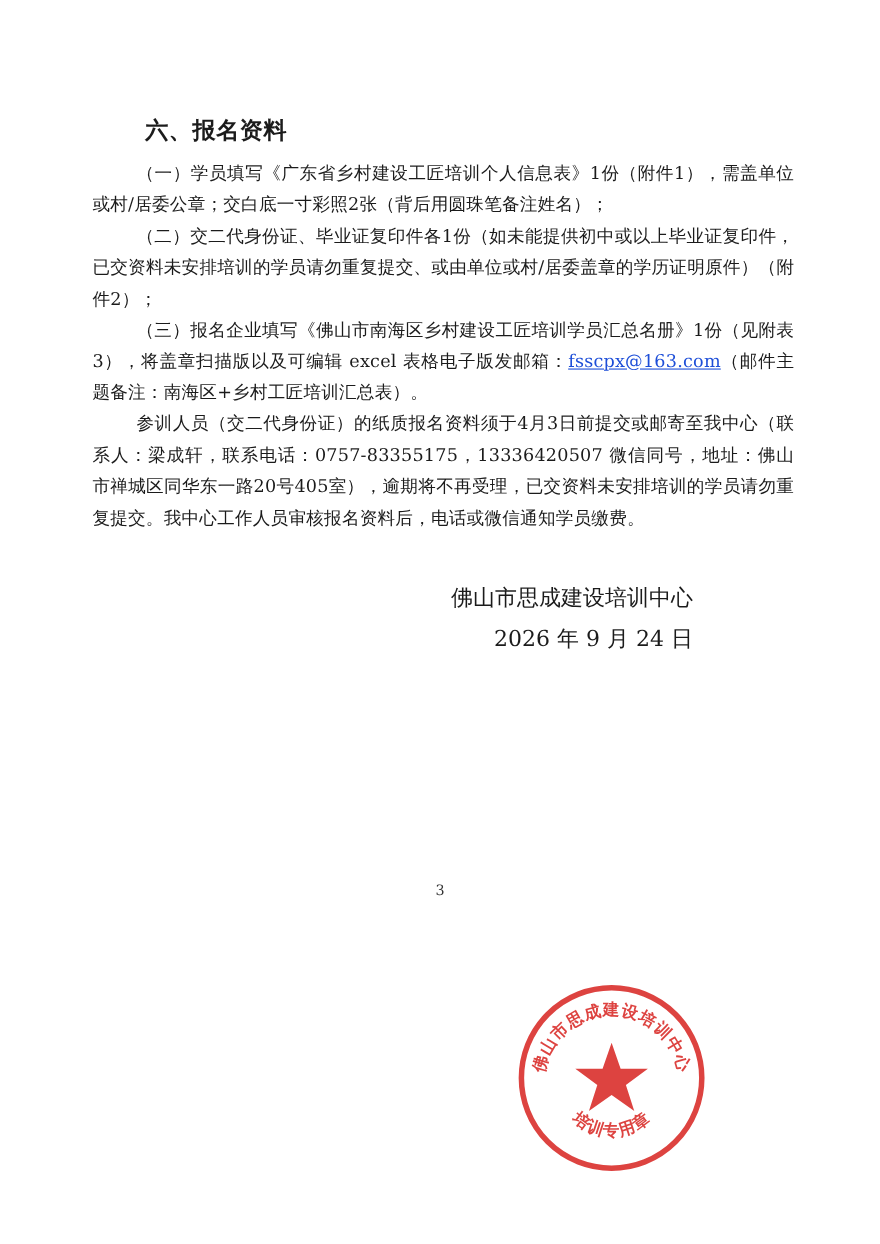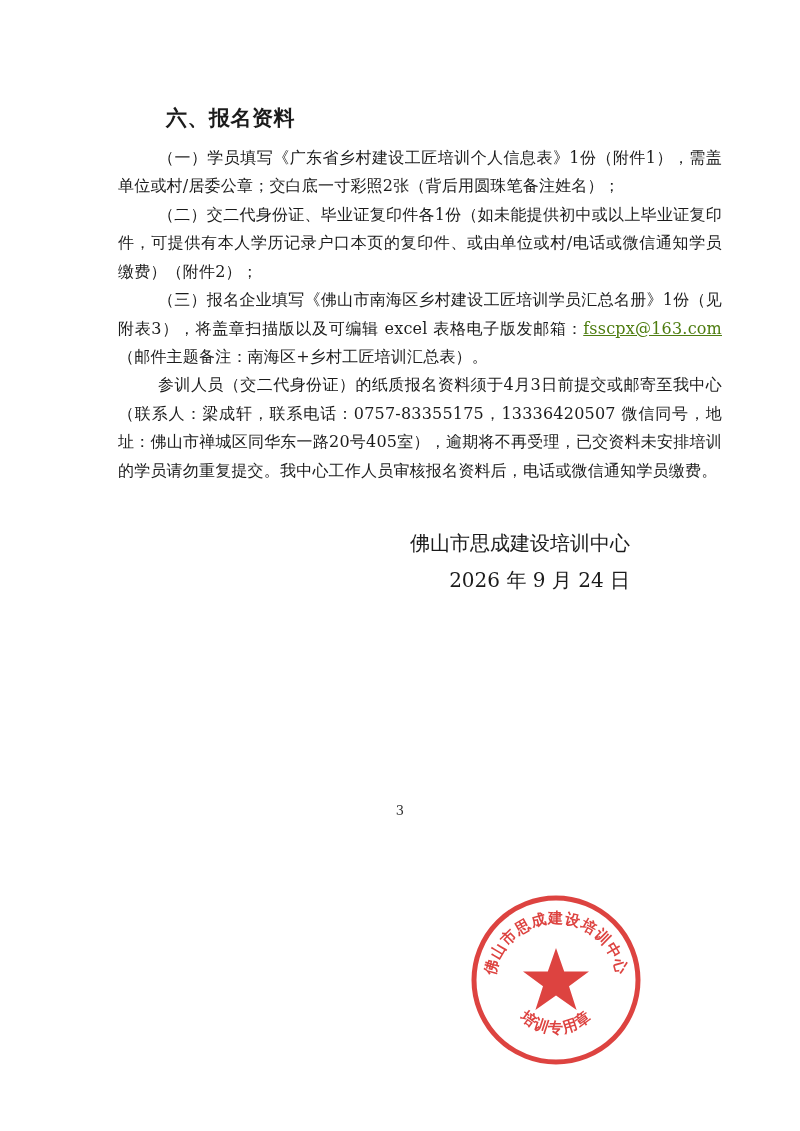--- a/index.html
+++ b/index.html
@@ -13,21 +13,21 @@
     position: relative;
     font-family: "DejaVu Serif", "Liberation Serif", serif;
     color: #1b1b1b;
     overflow: hidden;
   }
   .page {
     position: relative;
     width: 800px;
     height: 844px;
     box-sizing: border-box;
-    padding: 100px 78px 40px 118px;
+    padding: 100px 78px 40px 84px;
   }
   .section-title {
     font-size: 21px;
     font-weight: bold;
     letter-spacing: 0.5px;
     margin: 0 0 8px 0;
     padding-left: 48px;
     line-height: 1.7;
   }
   p.para {
@@ -40,21 +40,21 @@
   }
   p.indent {
     text-indent: 40px;
   }
   .bold {
     font-weight: normal;
     margin-top: 36px;
   }
   .link {
     text-decoration: underline;
-    color: #4d7c0f;
+    color: #1d4ed8;
   }
   .attach-wrap {
     margin-top: 34px;
     font-size: 20px;
     line-height: 1.8;
   }
   .attach-row {
     display: block;
     white-space: nowrap;
   }
@@ -109,21 +109,21 @@
 </style>
 </head>
 <body>
 
 <div class="page">
 
   <h1 class="section-title">六、报名资料</h1>
 
   <p class="para indent">（一）学员填写《广东省乡村建设工匠培训个人信息表》1份（附件1），需盖单位或村/居委公章；交白底一寸彩照2张（背后用圆珠笔备注姓名）；</p>
 
-  <p class="para indent">（二）交二代身份证、毕业证复印件各1份（如未能提供初中或以上毕业证复印件，可提供有本人学历记录户口本页的复印件、或由单位或村/电话或微信通知学员缴费）（附件2）；</p>
+  <p class="para indent">（二）交二代身份证、毕业证复印件各1份（如未能提供初中或以上毕业证复印件，已交资料未安排培训的学员请勿重复提交、或由单位或村/居委盖章的学历证明原件）（附件2）；</p>
 
   <p class="para indent"><span>（三）报名企业填写《佛山市南海区乡村建设工匠培训学员汇总名册》1份（见附表3），将盖章扫描版以及可编辑 excel 表格电子版发邮箱：</span><a class="link" href="#">fsscpx@163.com</a><span>（邮件主题备注：南海区+乡村工匠培训汇总表）。</span></p>
 
   <p class="para indent"><span>参训人员（交二代身份证）的纸质报名资料须于</span><span class="bold">4月3日前提交或邮寄至我中心（联系人：梁成轩，联系电话：0757-83355175，13336420507 微信同号，地址：佛山市禅城区同华东一路20号405室）</span><span>，逾期将不再受理，已交资料未安排培训的学员请勿重复提交。我中心工作人员审核报名资料后，电话或微信通知学员缴费。</span></p>
 
 
   <div class="signature">
     <div>佛山市思成建设培训中心</div>
     <div>2026 年 9 月 24 日</div>
   </div>

